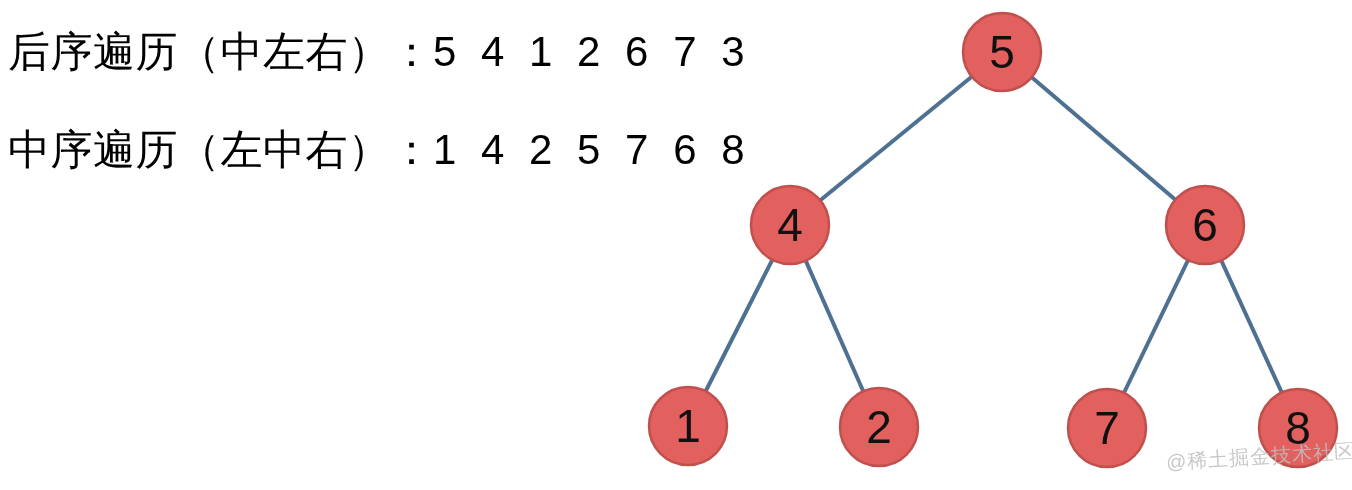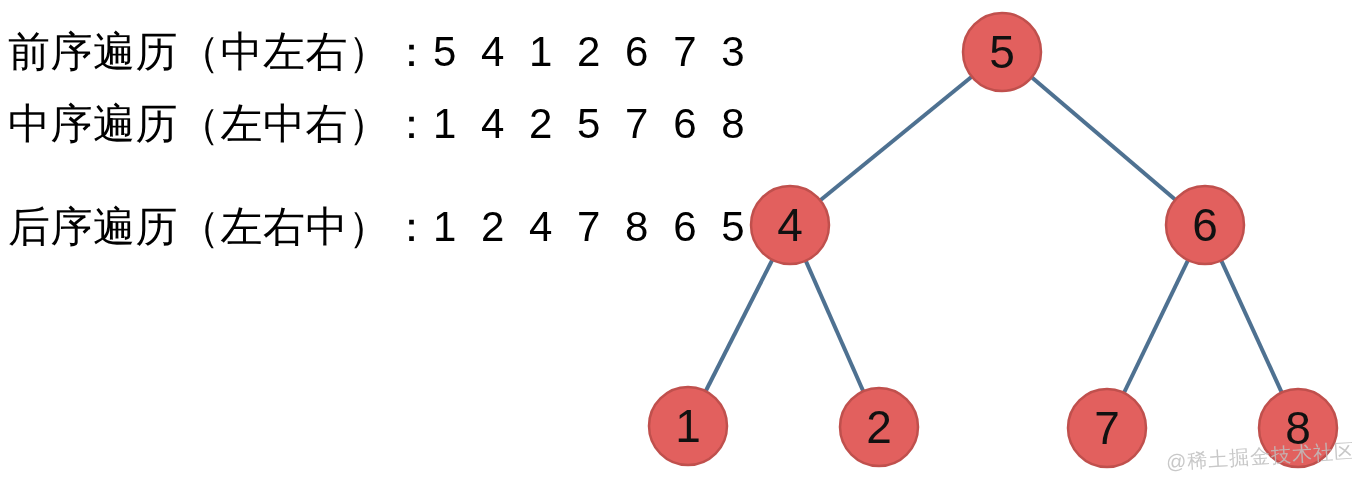--- a/index.html
+++ b/index.html
@@ -18,21 +18,21 @@
   .traversal-row {
     position: absolute;
     left: 8px;
     white-space: nowrap;
     font-size: 42px;
     line-height: 44px;
     color: #000000;
     letter-spacing: 0.5px;
   }
   .traversal-row.row-0 { top: 30px; }
-  .traversal-row.row-1 { top: 102px; }
+  .traversal-row.row-1 { top: 128px; }
   .traversal-row.row-2 { top: 205px; }
   .traversal-seq {
     word-spacing: 11px;
     letter-spacing: 1px;
   }
   .tree-svg {
     position: absolute;
     left: 0;
     top: 0;
     width: 1352px;
@@ -55,30 +55,27 @@
     transform-origin: left center;
     letter-spacing: 1px;
   }
 </style>
 </head>
 <body>
 
 <div class="canvas">
 
   <div class="traversal-row row-0">
-    <span>前序遍历（中左右）：</span><span class="traversal-seq">5 4 1 2 6 7 3</span>
+    <span>后序遍历（中左右）：</span><span class="traversal-seq">5 4 1 2 6 7 3</span>
   </div>
 
   <div class="traversal-row row-1">
     <span>中序遍历（左中右）：</span><span class="traversal-seq">1 4 2 5 7 6 8</span>
   </div>
 
-  <div class="traversal-row row-2">
-    <span>后序遍历（左右中）：</span><span class="traversal-seq">1 2 4 7 8 6 5</span>
-  </div>
 
   <svg id="tree-svg" class="tree-svg" viewBox="0 0 1352 490">
       <line x1="1002" y1="52" x2="790" y2="225" stroke="#4e7191" stroke-width="4"></line>
       <line x1="1002" y1="52" x2="1205" y2="225" stroke="#4e7191" stroke-width="4"></line>
       <line x1="790" y1="225" x2="688" y2="426" stroke="#4e7191" stroke-width="4"></line>
       <line x1="790" y1="225" x2="879" y2="427" stroke="#4e7191" stroke-width="4"></line>
       <line x1="1205" y1="225" x2="1107" y2="428" stroke="#4e7191" stroke-width="4"></line>
       <line x1="1205" y1="225" x2="1298" y2="428" stroke="#4e7191" stroke-width="4"></line>
       <circle cx="1002" cy="52" r="39" fill="#e2605e" stroke="#c0504d" stroke-width="2.5"></circle>
       <text x="1002" y="68" text-anchor="middle" class="node-label">5</text>

